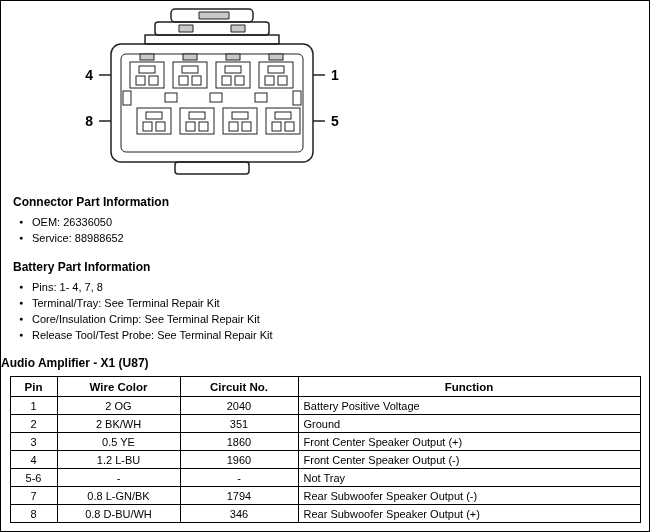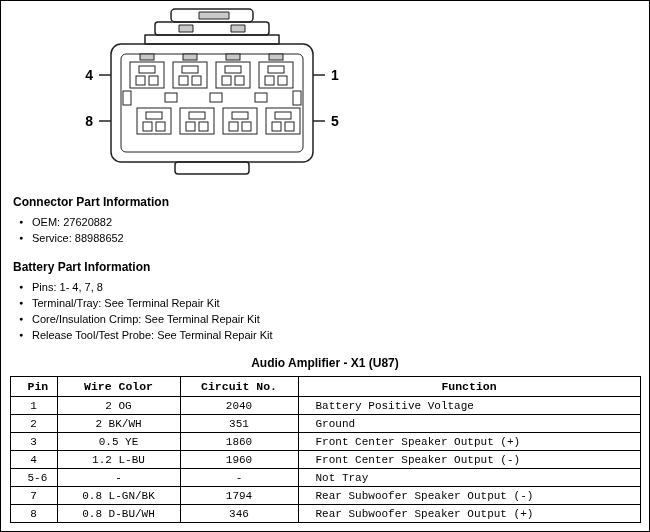--- a/index.html
+++ b/index.html
@@ -38,39 +38,38 @@
   }
   ul.bullet-list li::before {
     content: "\25CF";
     position: absolute;
     left: 0;
     top: 0;
     font-size: 7px;
     line-height: 16px;
   }
   .table-title {
-    text-align: center;
+    text-align: left;
     font-size: 12px;
     font-weight: bold;
     margin: 13px 0 6px 0;
   }
   table.pinout {
     width: 630px;
     margin: 0 auto;
     border-collapse: collapse;
     font-size: 11px;
     table-layout: fixed;
   }
   table.pinout th, table.pinout td {
     border: 1px solid #000;
     height: 18px;
-    padding: 1px 17px;
+    padding: 1px 5px;
     overflow: hidden;
     white-space: nowrap;
-    font-family: Liberation Mono, monospace;
   }
   table.pinout th {
     font-weight: bold;
     text-align: center;
     font-size: 11.5px;
     height: 20px;
   }
   table.pinout td { text-align: center; }
   table.pinout td.func { text-align: left; }
   .pin-label { font-weight: bold; font-size: 14px; fill: #000; }
@@ -161,21 +160,21 @@
 
       <text class="pin-label" x="46" y="74" text-anchor="end">4</text>
       <text class="pin-label" x="284" y="74" text-anchor="start">1</text>
       <text class="pin-label" x="46" y="120" text-anchor="end">8</text>
       <text class="pin-label" x="284" y="120" text-anchor="start">5</text>
     </svg>
   </div>
 
   <h3 class="section-heading">Connector Part Information</h3>
   <ul class="bullet-list">
-    <li>OEM: 27620882</li>
+    <li>OEM: 26336050</li>
     <li>Service: 88988652</li>
   </ul>
 
   <h3 class="section-heading">Battery Part Information</h3>
   <ul class="bullet-list">
     <li>Pins: 1- 4, 7, 8</li>
     <li>Terminal/Tray: See Terminal Repair Kit</li>
     <li>Core/Insulation Crimp: See Terminal Repair Kit</li>
     <li>Release Tool/Test Probe: See Terminal Repair Kit</li>
   </ul>

